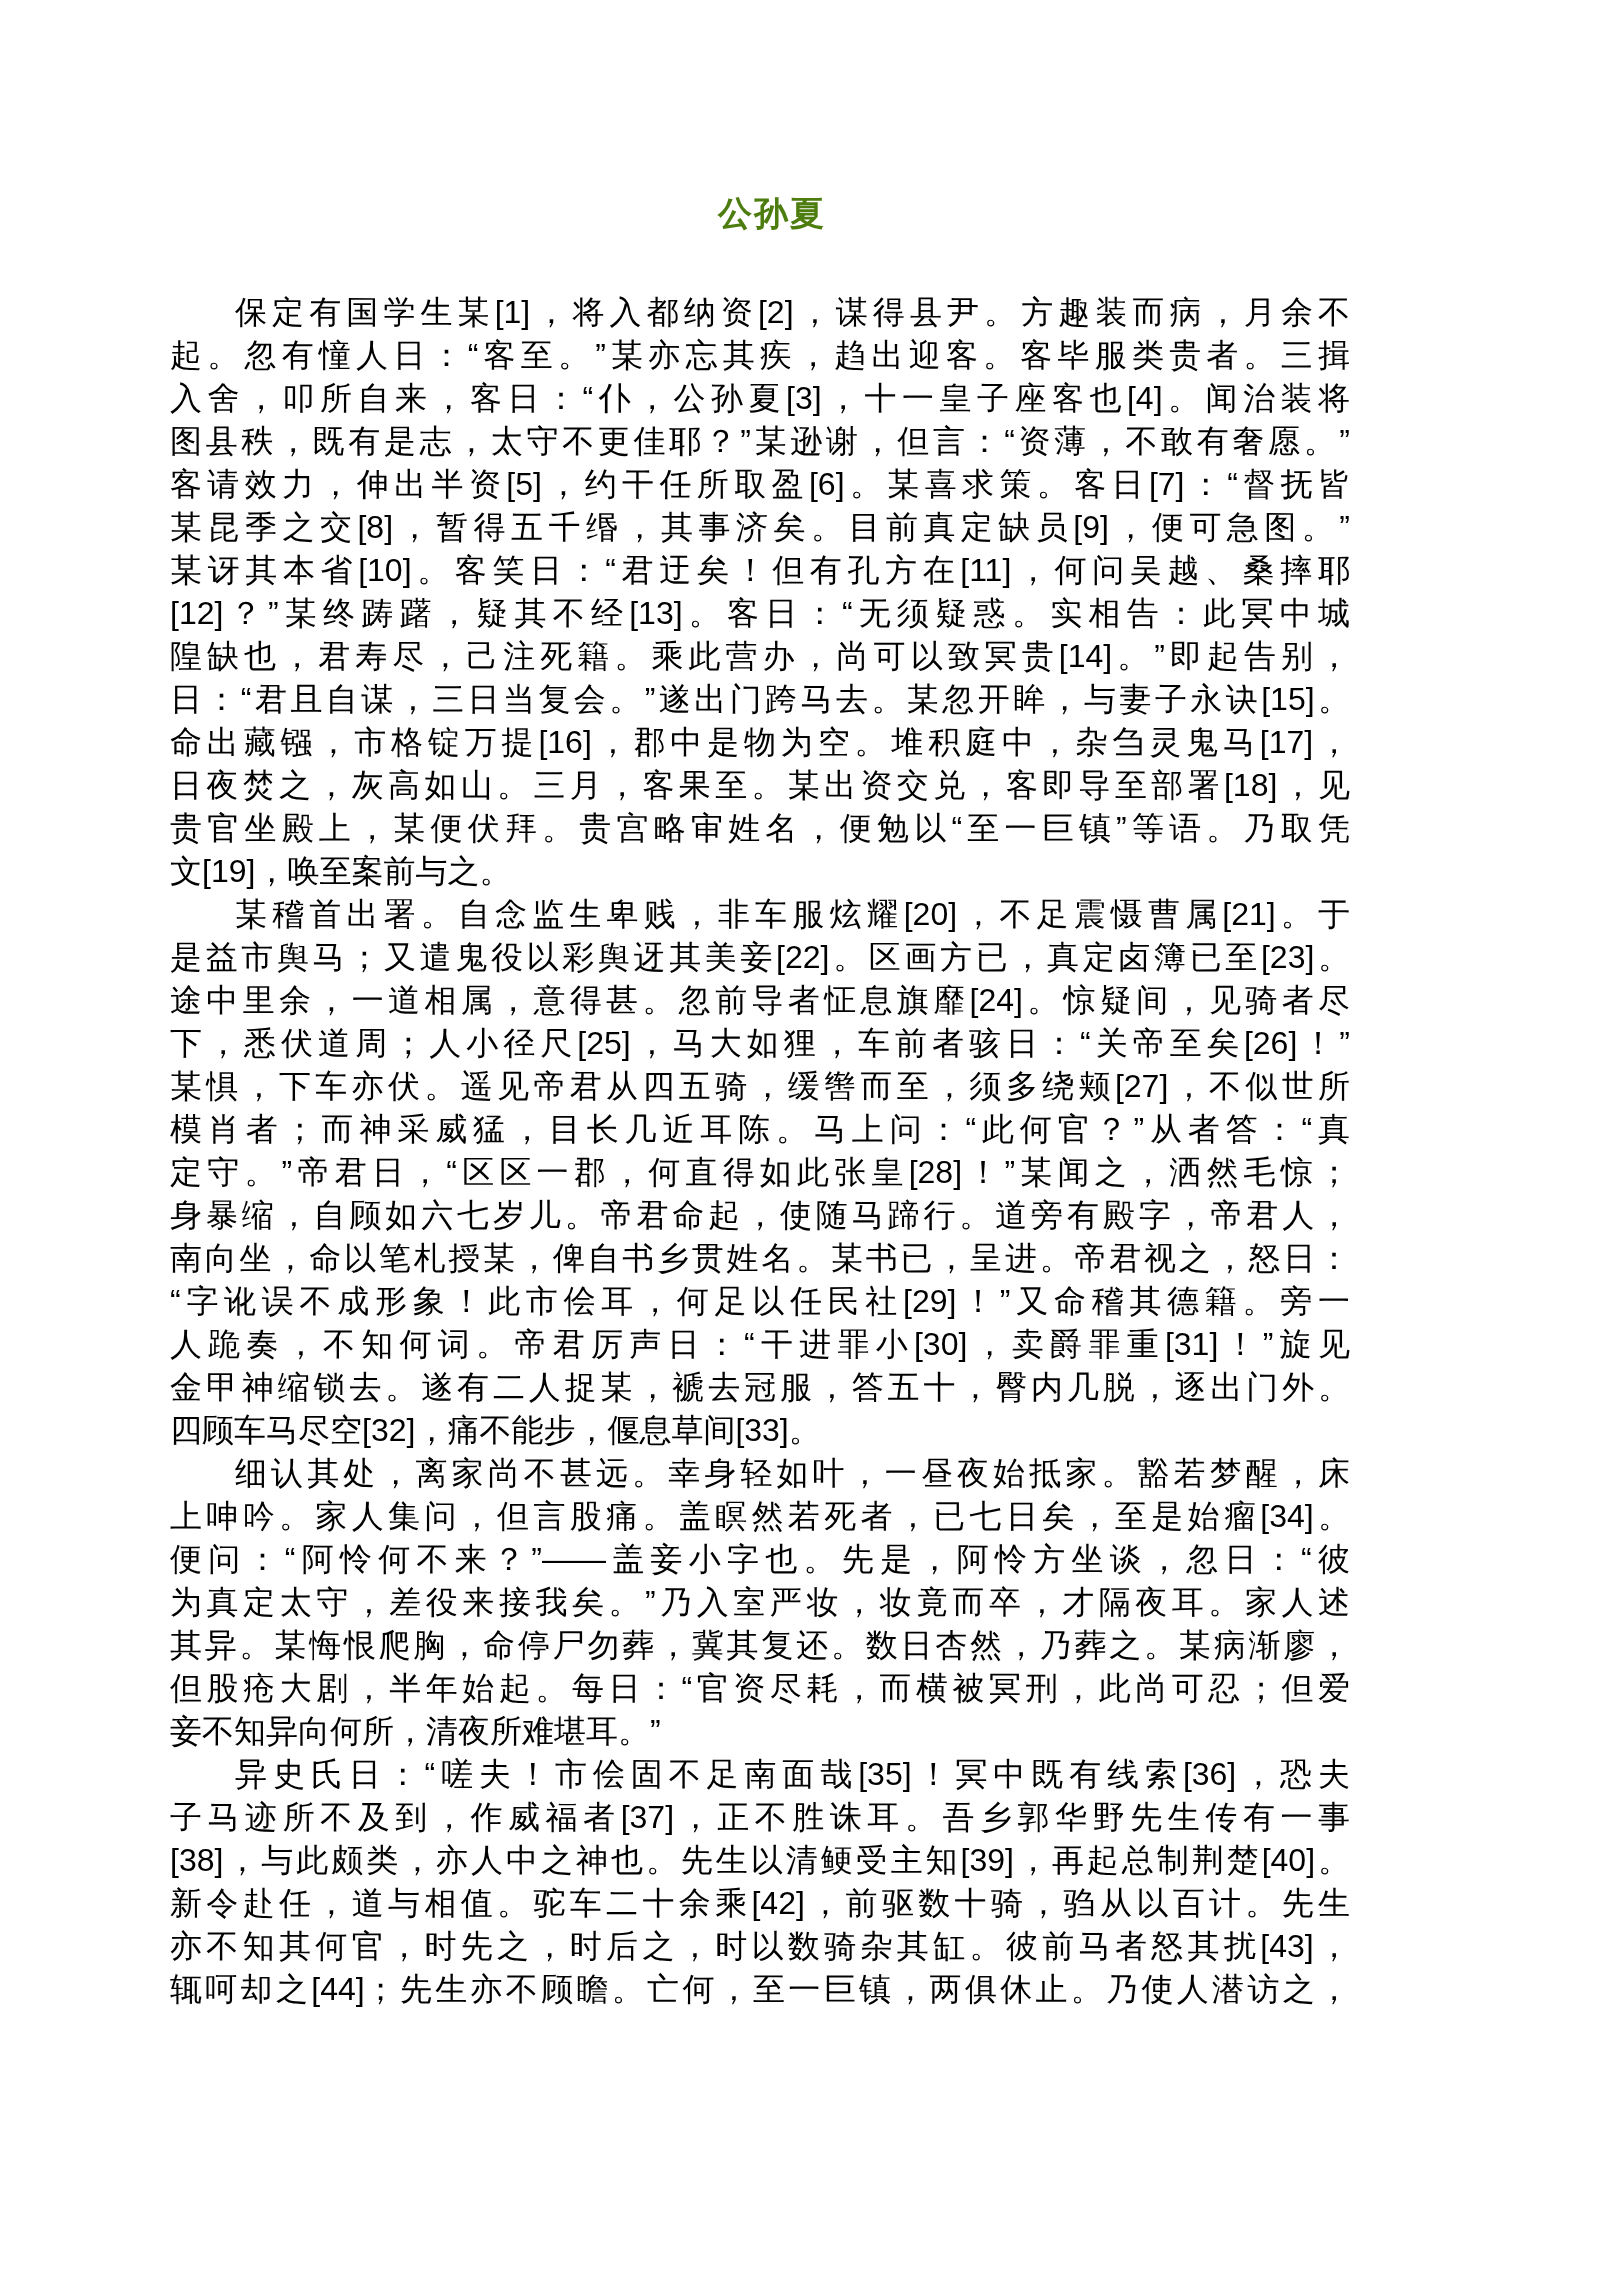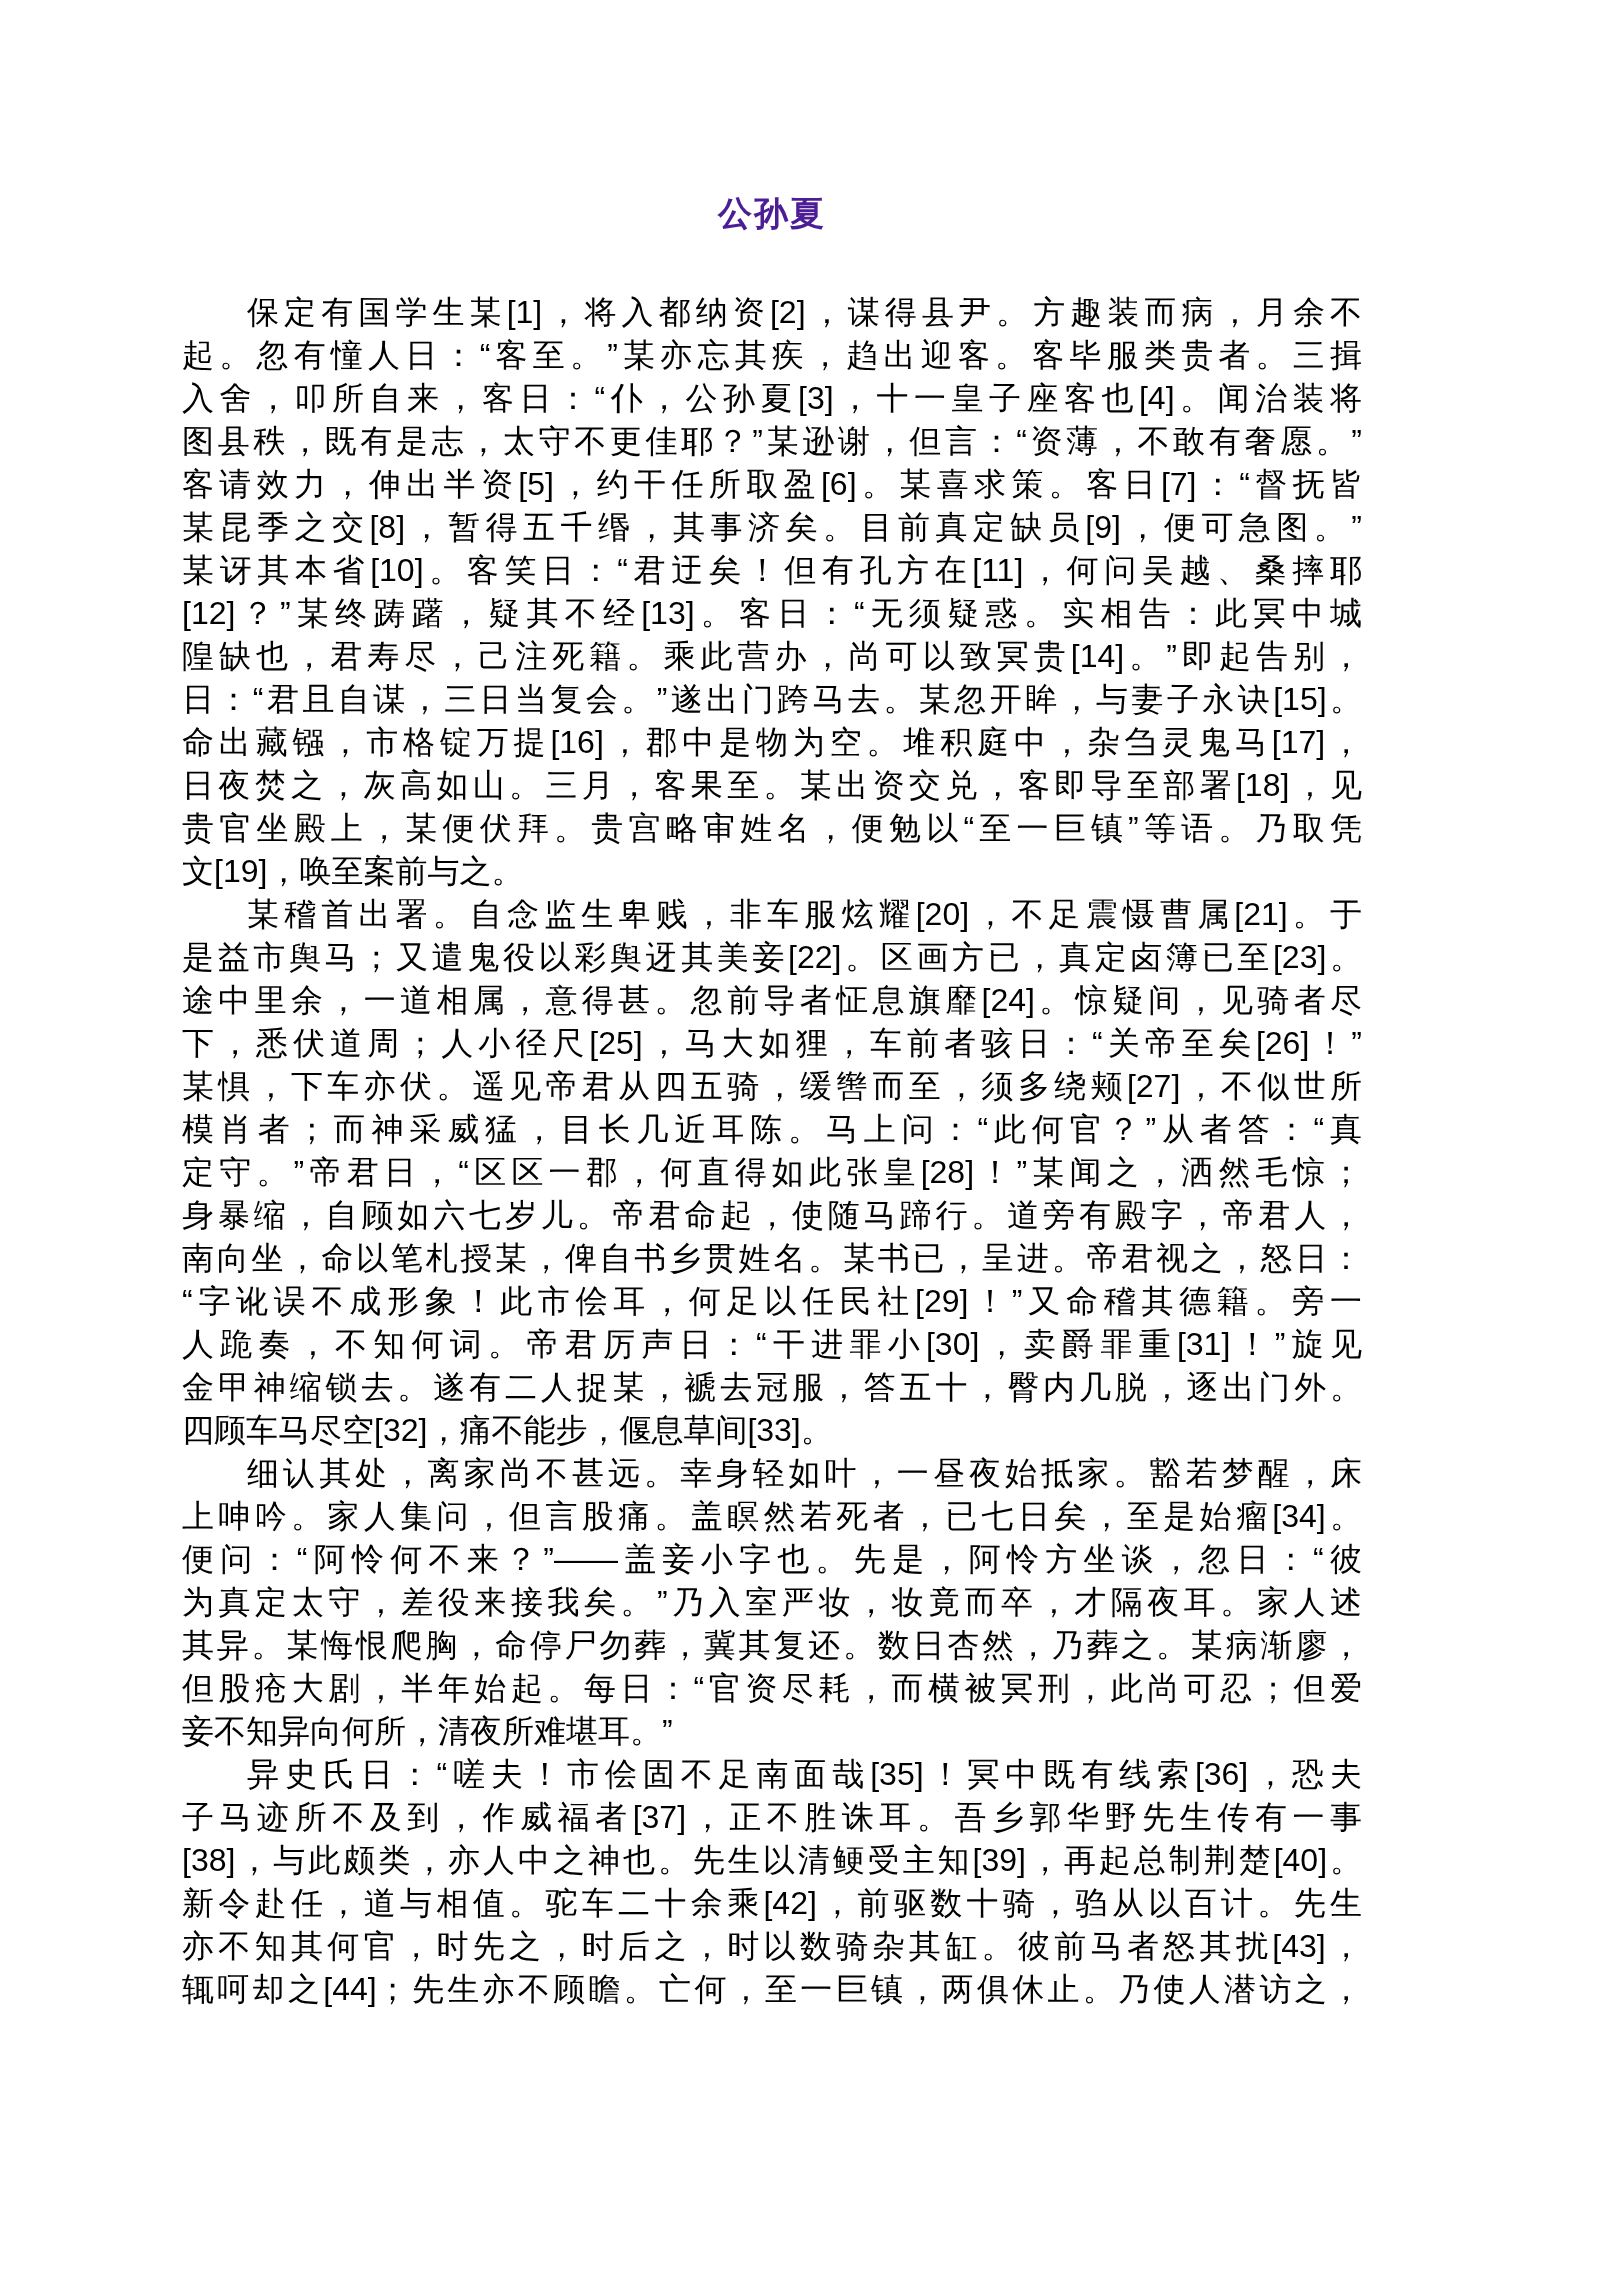--- a/index.html
+++ b/index.html
@@ -19,25 +19,25 @@
   .doc-title {
     position: absolute;
     left: 182px;
     top: 192px;
     width: 1180px;
     text-align: center;
     font-size: 34px;
     font-weight: bold;
     line-height: 43px;
     letter-spacing: 2px;
-    color: #4c1d95;
+    color: #4d7c0f;
   }
   .doc-body {
     position: absolute;
-    left: 182px;
+    left: 170px;
     top: 291px;
     width: 1180px;
   }
   .text-line {
     width: 1180px;
     height: 43px;
     line-height: 43px;
     font-size: 32px;
     text-align: justify;
     text-align-last: justify;

